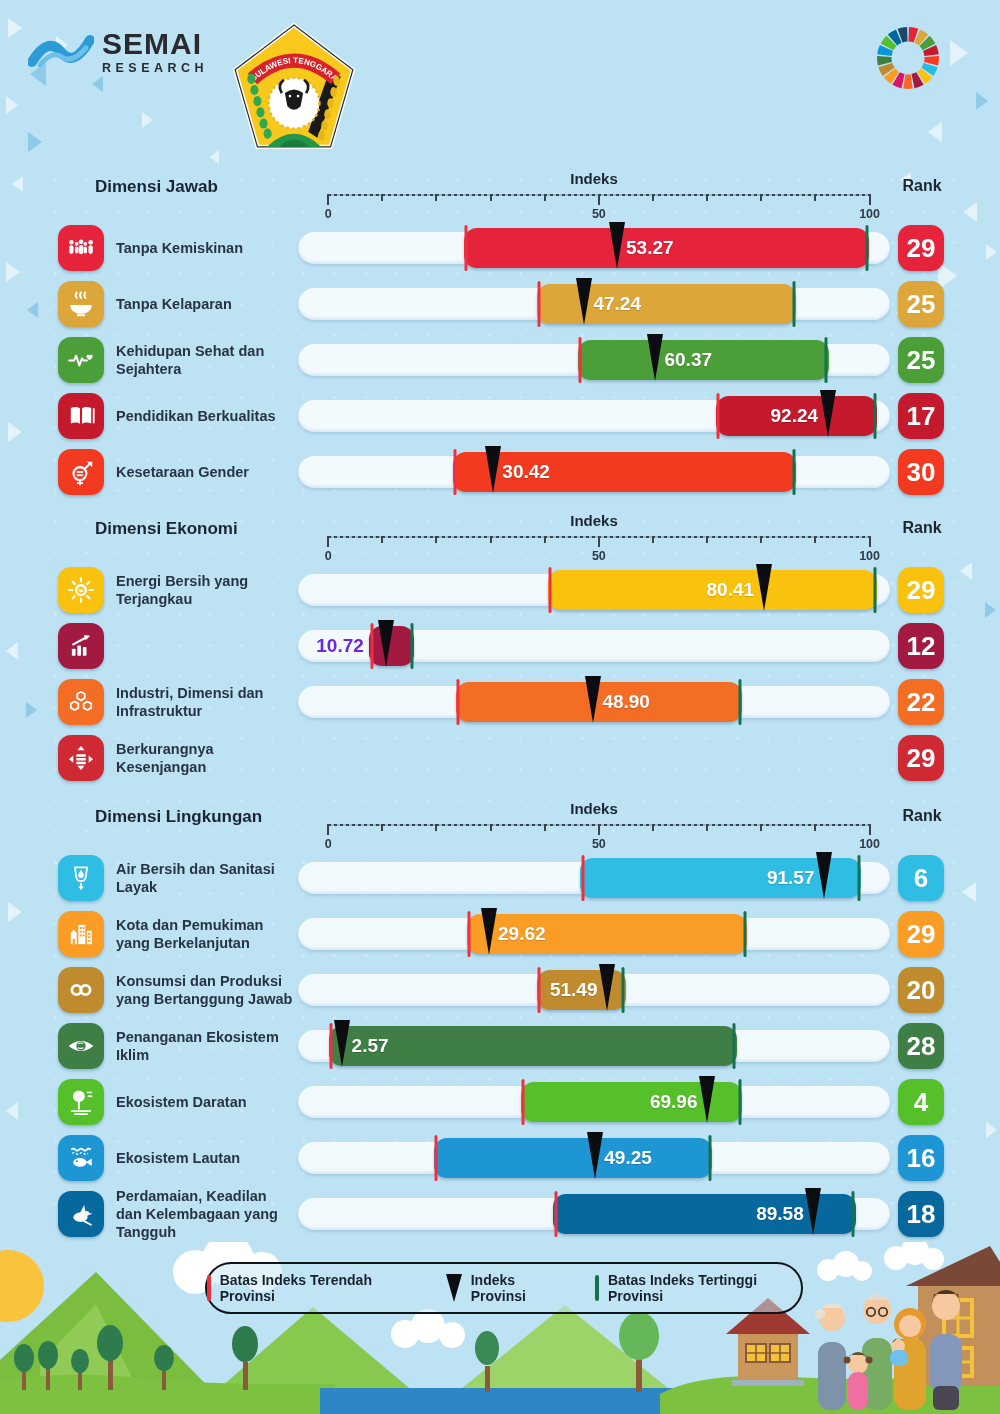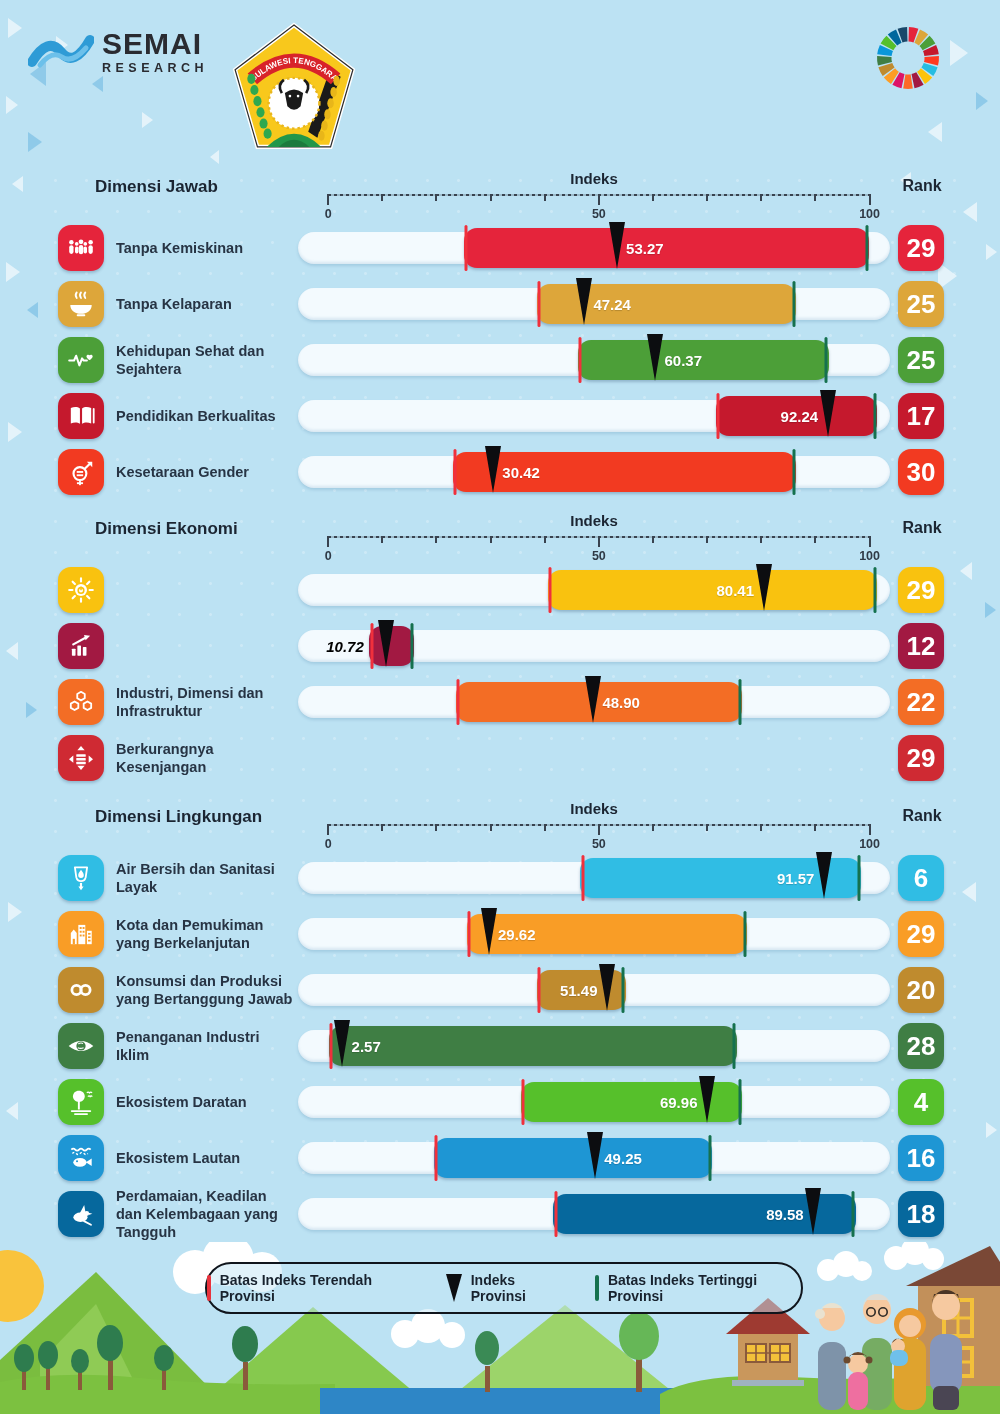--- a/index.html
+++ b/index.html
@@ -44,23 +44,23 @@
   .bar-area{position:absolute;left:298px;width:592px;top:50%;height:48px;transform:translateY(-50%);}
   .track{position:absolute;left:0;right:0;top:50%;transform:translateY(-50%);height:32px;border-radius:16px;
     background:#F3FAFE;box-shadow:inset 0 -2px 3px rgba(110,160,195,.2),0 2px 3px rgba(50,105,150,.18);}
   .range{position:absolute;top:50%;transform:translateY(-50%);height:40px;border-radius:13px;
     box-shadow:0 2px 3px rgba(35,70,105,.28);}
   .bound{position:absolute;top:50%;transform:translate(-50%,-50%);width:3px;height:46px;border-radius:2px;z-index:3;}
   .bound.low{background:#F0303C;}
   .bound.high{background:#15714E;}
   .marker{position:absolute;top:-2px;transform:translateX(-50%);width:0;height:0;z-index:4;
     border-left:8px solid transparent;border-right:8px solid transparent;border-top:47px solid #0C0D10;}
-  .value{position:absolute;top:50%;transform:translateY(-50%);font-size:15px;font-weight:bold;color:#fff;
+  .value{position:absolute;top:50%;transform:translateY(-50%);font-size:19px;font-weight:bold;color:#fff;
     white-space:nowrap;z-index:5;text-shadow:0 1px 1px rgba(0,0,0,.18);}
-  .value.dark{color:#000000;text-shadow:none;font-style:italic;}
+  .value.dark{color:#6d28d9;text-shadow:none;}
   .rank-badge{position:absolute;left:898px;top:50%;transform:translateY(-50%);width:46px;height:46px;border-radius:13px;
     color:#fff;font-size:26px;font-weight:bold;display:flex;align-items:center;justify-content:center;
     box-shadow:0 2px 3px rgba(25,60,95,.25);}
 
   
   .legend{position:absolute;left:205px;top:1262px;width:594px;height:48px;border:2.5px solid #10151C;border-radius:26px;
     background:rgba(196,229,245,.5);display:flex;align-items:center;justify-content:center;gap:30px;
     font-size:14px;font-weight:bold;color:#18222E;z-index:6;}
   .lg-item{display:flex;align-items:center;gap:9px;}
   .lg-line{width:4px;height:26px;border-radius:2px;}
@@ -344,20 +344,21 @@
           <div class="goal-icon" style="background:#F9C20F;color:#F9C20F">
             <svg viewBox="0 0 28 28">
               <circle fill="#fff" cx="14" cy="14" r="5.6"></circle>
               <g stroke="#fff" stroke-width="2" stroke-linecap="round">
                 <path d="M14 3v3M14 22v3M3 14h3M22 14h3M6.2 6.2l2.1 2.1M19.7 19.7l2.1 2.1M6.2 21.8l2.1-2.1M19.7 8.3l2.1-2.1"></path>
               </g>
               <circle cx="14" cy="14.4" r="2.6" stroke="currentColor" stroke-width="1.5" fill="none"></circle>
               <rect fill="currentColor" x="13.3" y="10.8" width="1.4" height="3.4"></rect>
             </svg>
           </div>
+          <div class="goal-label">Energi Bersih yang Terjangkau</div>
           <div class="bar-area">
             <div class="track"></div>
             <div class="range" style="left:42.194500000000005%;width:55.66999999999998%;background:#F9C20F"></div>
             <div class="bound low" style="left:42.594500000000004%"></div>
             <div class="bound high" style="left:97.46449999999999%"></div>
             <div class="marker" style="left:78.63494499999999%"></div>
             <div class="value" style="right:22.965055000000014%">80.41</div>
           </div>
           <div class="rank-badge" style="background:#F9C20F">29</div>
         </div>
@@ -522,21 +523,21 @@
           <div class="rank-badge" style="background:#BF8B2E">20</div>
         </div>
         <div class="row">
           <div class="goal-icon" style="background:#3F7E44;color:#3F7E44">
             <svg viewBox="0 0 28 28">
               <path fill="#fff" d="M2.5 14q11.5-9.5 23 0q-11.5 9.5-23 0z"></path>
               <circle cx="14" cy="14" r="4.3" fill="currentColor"></circle>
               <path d="M11.5 12.2q2-1.6 4.4-.6M11 15.6q2.6 1.4 5.4 0" stroke="#fff" stroke-width="1.1" fill="none"></path>
             </svg>
           </div>
-          <div class="goal-label">Penanganan Industri Iklim</div>
+          <div class="goal-label">Penanganan Ekosistem Iklim</div>
           <div class="bar-area">
             <div class="track"></div>
             <div class="range" style="left:5.1572499999999994%;width:68.93024999999999%;background:#3F7E44"></div>
             <div class="bound low" style="left:5.55725%"></div>
             <div class="bound high" style="left:73.68749999999999%"></div>
             <div class="marker" style="left:7.450265%"></div>
             <div class="value" style="left:9.050265%">2.57</div>
           </div>
           <div class="rank-badge" style="background:#3F7E44">28</div>
         </div>

